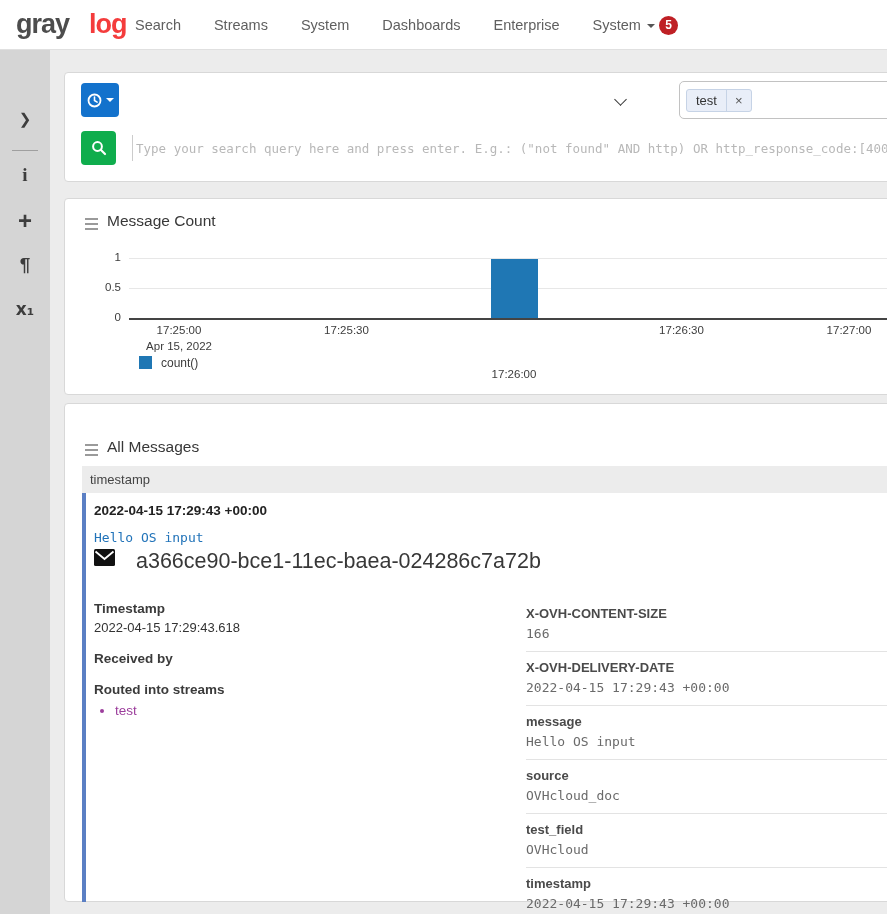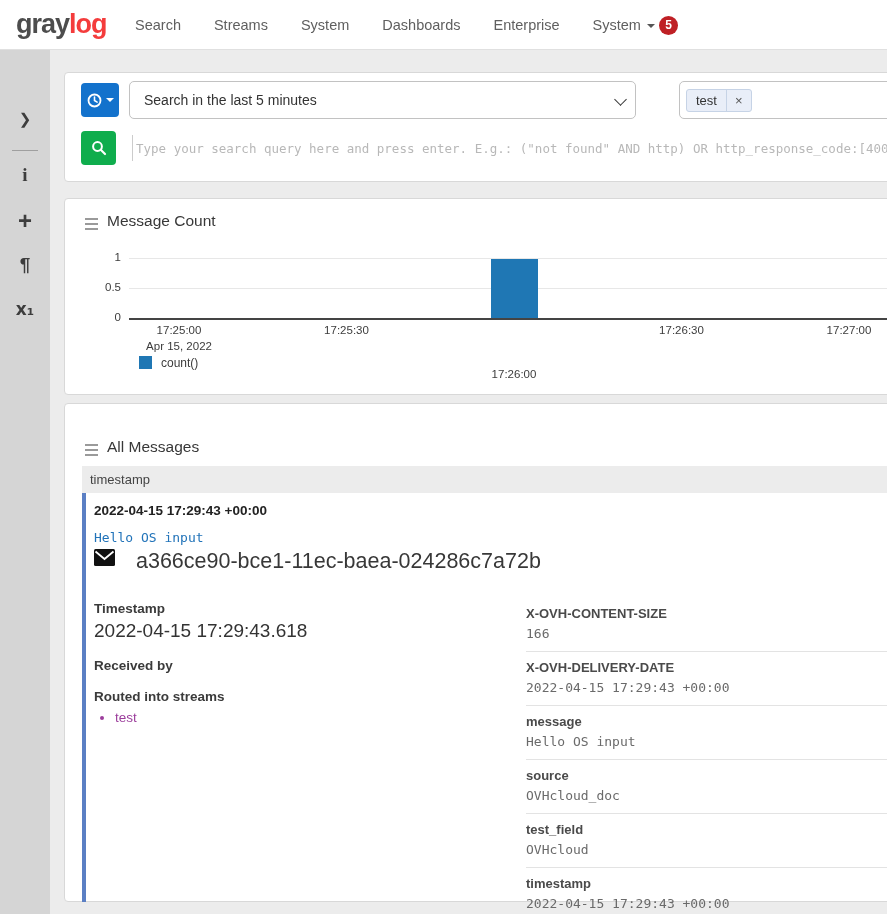--- a/index.html
+++ b/index.html
@@ -10,21 +10,21 @@
   }
   .mono { font-family:"DejaVu Sans Mono",monospace; }
 
   
   #navbar {
     position:absolute; left:0; top:0; width:100%; height:50px;
     background:#fff; border-bottom:1px solid #e0e0e0; z-index:30;
   }
   #logo { position:absolute; left:16px; top:9px; font-size:27px; font-weight:bold; letter-spacing:-1px; cursor:pointer; }
   #logo .lg-gray { color:#4d4d4d; }
-  #logo .lg-red  { color:#f43c3c; }
+  #logo .lg-red  { color:#f43c3c;margin-left:20px; }
   #nav-menu { position:absolute; left:135px; top:0; height:50px; display:flex; align-items:center; gap:33px; list-style:none; }
   #nav-menu li { font-size:14.5px; color:#5f5f5f; cursor:pointer; white-space:nowrap; }
   .caret-down {
     display:inline-block; width:0; height:0; margin-left:6px; vertical-align:middle;
     border-left:4px solid transparent; border-right:4px solid transparent; border-top:4px solid #555;
   }
   #notif-badge {
     position:absolute; left:659px; top:16px; width:19px; height:19px; border-radius:50%;
     background:#bf2025; color:#fff; font-size:12px; font-weight:bold; text-align:center; line-height:19px; cursor:pointer;
   }
@@ -118,21 +118,21 @@
     position:absolute; left:17px; top:89px; width:calc(100% - 17px); height:409px;
     border-left:4px solid #5b7fc4; cursor:pointer;
   }
   #row-timestamp { position:absolute; left:8px; top:10px; font-size:13.5px; font-weight:bold; color:#222; }
   #row-preview { position:absolute; left:8px; top:37px; font-size:13px; color:#2173b9; }
   #message-id-line { position:absolute; left:8px; top:56px; display:flex; align-items:flex-start; gap:21px; }
   #message-id { font-size:21.5px; color:#383838; font-weight:400; }
 
   #left-col { position:absolute; left:8px; top:108px; width:424px; }
   .meta-label { font-size:13.5px; font-weight:bold; color:#3b3b3b; margin-bottom:4px; }
-  .meta-value { font-size:19px; color:#333; }
+  .meta-value { font-size:13px; color:#333; }
   .meta-block { margin-bottom:16px; }
   .node-name { font-style:italic; }
   .purple-link { color:#9c3e9c; cursor:pointer; text-decoration:none; }
   #redacted-blur {
     display:inline-block; width:170px; height:17px; vertical-align:middle; margin-left:3px; border-radius:2px;
     background:linear-gradient(90deg, rgba(238,213,213,.95), rgba(243,226,226,.95), rgba(248,242,241,.9));
     filter:blur(2px);
   }
   #streams-list { list-style:disc; margin:6px 0 0 21px; }
   #streams-list li { font-size:13.5px; margin-bottom:2px; color:#9c3e9c; cursor:pointer; }
@@ -173,23 +173,20 @@
 
 <section class="card" id="search-card">
   <button id="time-btn">
     <svg width="15" height="15" viewBox="0 0 15 15">
       <circle cx="7.5" cy="7.5" r="6" fill="none" stroke="#fff" stroke-width="1.8"></circle>
       <path d="M7.5 4 v3.5 l2.6 1.6" fill="none" stroke="#fff" stroke-width="1.6" stroke-linecap="round"></path>
     </svg>
     <span class="caret-down"></span>
   </button>
 
-  <select id="time-select">
-    <option>Search in the last 5 minutes</option>
-  </select>
   <span id="time-select-chevron"></span>
 
   <div id="stream-filter">
     <span id="stream-tag">
       <span class="tag-label">test</span>
       <span class="tag-close">×</span>
     </span>
   </div>
 
   <button id="search-btn">

